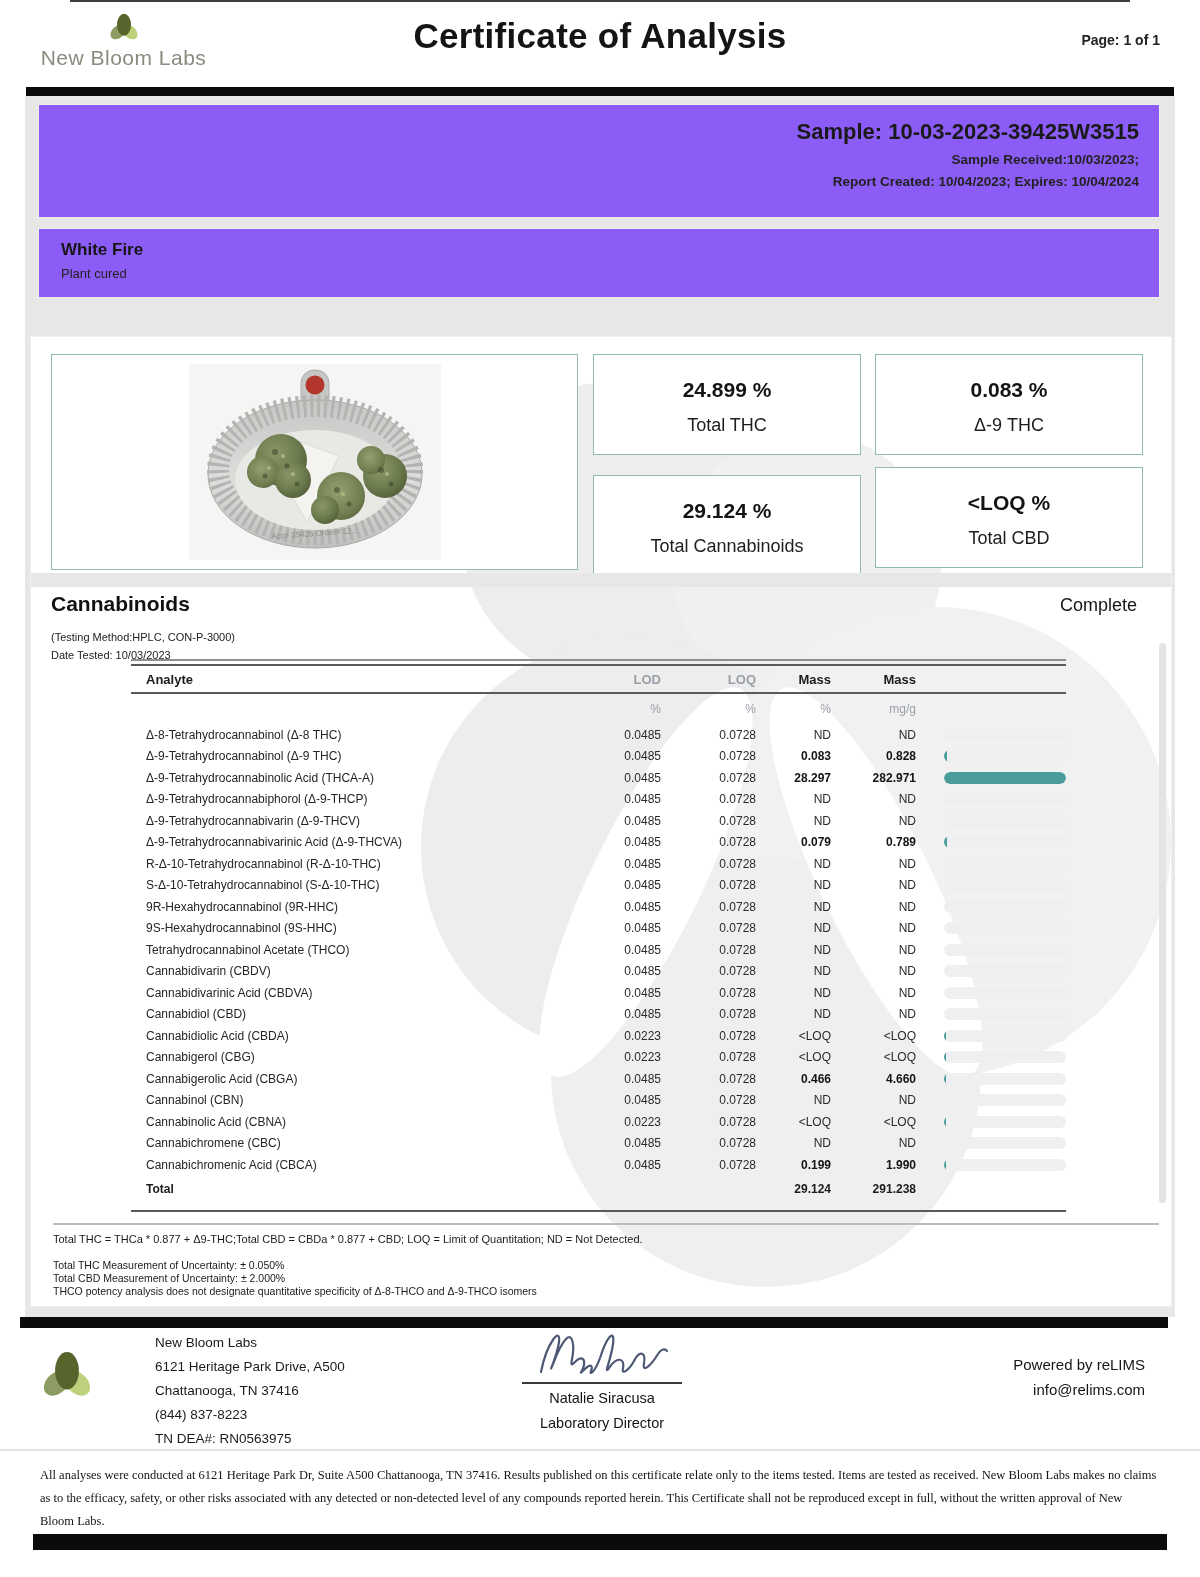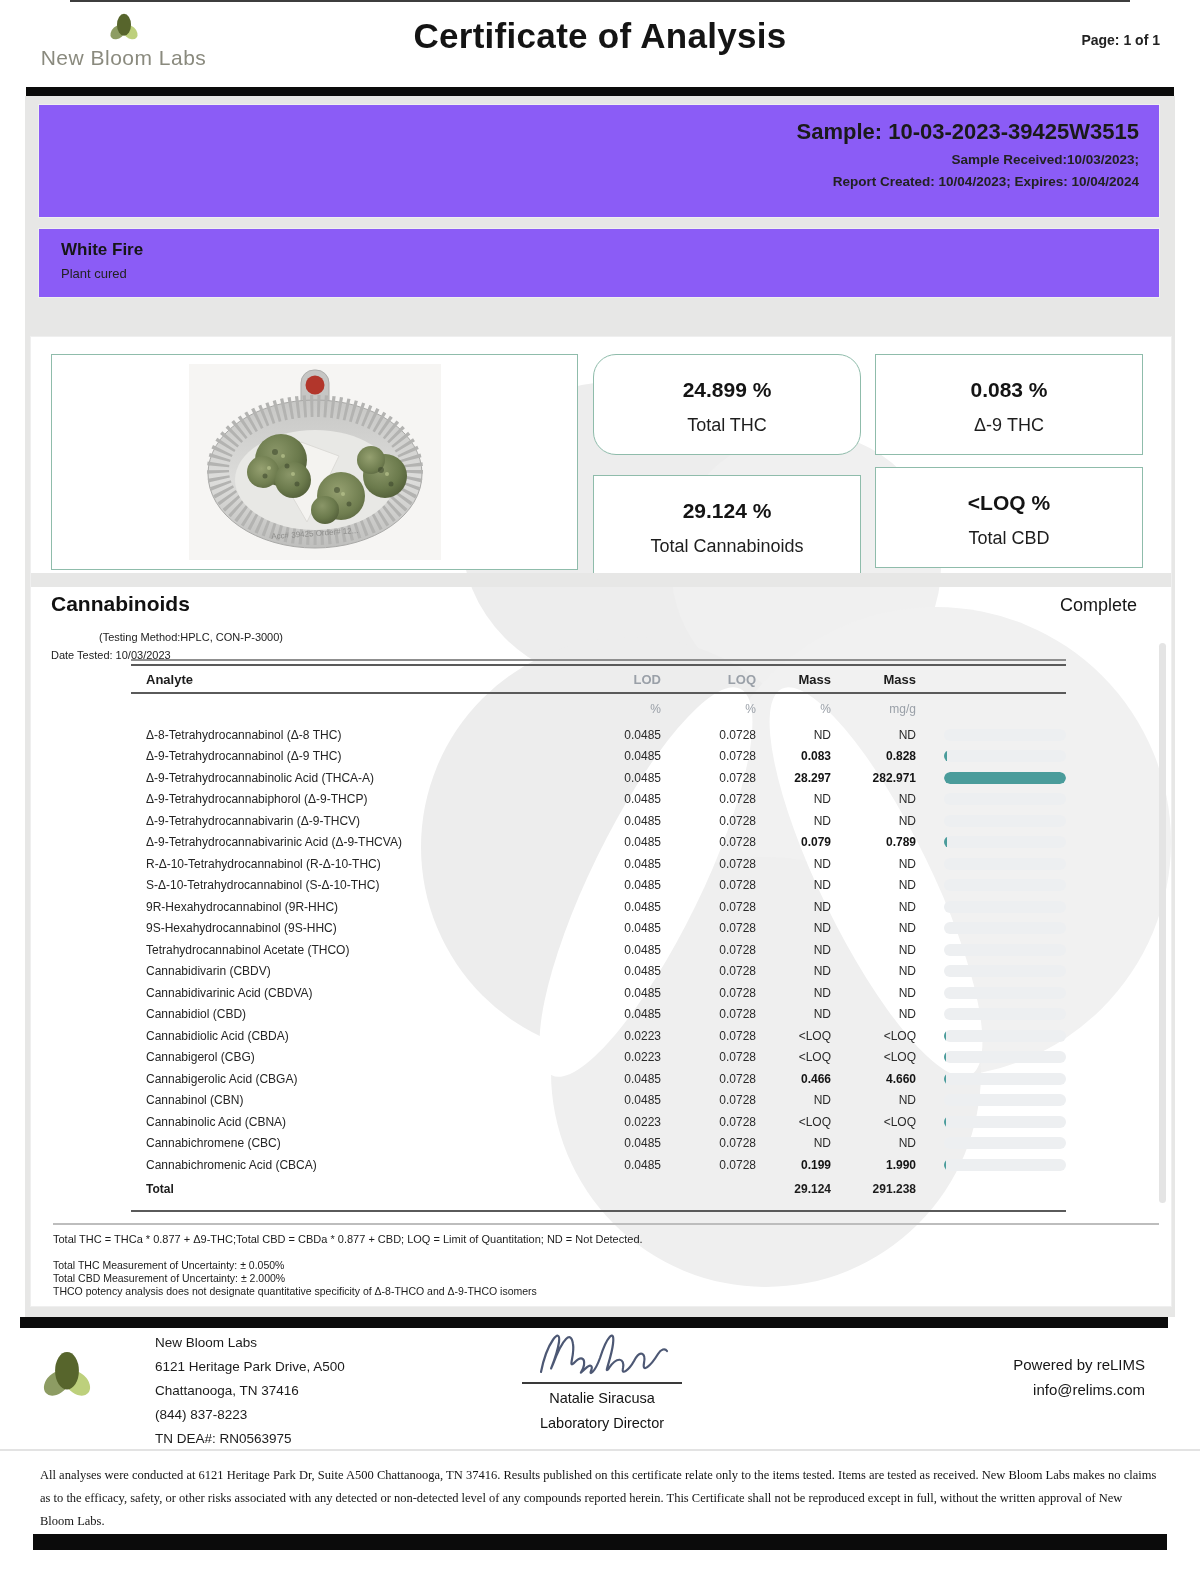--- a/index.html
+++ b/index.html
@@ -39,21 +39,21 @@
   .photo-box{position:absolute;left:20px;top:17px;width:525px;height:214px;border:1px solid #8fbcab;background:#fff;}
   .photo-box svg{display:block;margin:9px auto 0 auto;}
 
   .sumgrid{position:absolute;left:562px;top:17px;width:584px;}
   .sumbox{position:absolute;width:268px;height:101px;border:1px solid #8fbcab;background:#fff;text-align:center;box-sizing:border-box;}
   .sumbox .val{font-size:21px;font-weight:700;color:#141414;margin-top:23px;}
   .sumbox .lab{font-size:18px;color:#1d1d1d;margin-top:13px;}
 
   .cann-title{position:absolute;left:20px;top:255px;font-size:21px;font-weight:800;color:#111;}
   .cann-status{position:absolute;right:34px;top:258px;font-size:18px;color:#161616;}
-  .cann-method{position:absolute;left:20px;top:294px;font-size:11px;color:#222;margin-left:48px;}
+  .cann-method{position:absolute;left:20px;top:294px;font-size:11px;color:#222;}
   .cann-date{position:absolute;left:20px;top:312px;font-size:11px;color:#222;}
 
   .tbl{position:absolute;left:100px;top:322px;width:935px;}
   .tline-a{height:2px;background:#8f8f8f;}
   .tline-b{height:2px;background:#5a5a5a;margin-top:3px;}
   .trow{display:grid;grid-template-columns:440px 90px 95px 75px 85px 28px 122px;align-items:center;}
   .thead{height:26px;border-bottom:2px solid #5a5a5a;}
   .thead .c{font-size:13px;font-weight:700;}
   .thead .analyte{padding-left:15px;color:#1b1b1b;}
   .thead .dim{color:#9aa0a8;text-align:right;}
@@ -184,21 +184,21 @@
           <circle cx="198" cy="110" r="2"></circle>
             <circle cx="80" cy="104" r="2"></circle>
         </g>
       </g>
 
       <text x="126" y="172" font-size="8" fill="#8d8d8b" text-anchor="middle" font-family="Liberation Sans, sans-serif" transform="rotate(-4 126 172)">Acc# 39425  Order#  12...</text>
     </svg>
   </div>
 
   <div class="sumgrid" id="sumgrid">
-      <div class="sumbox" style="left: 0px; top: 0px; border-radius: 23px;">
+      <div class="sumbox" style="left: 0px; top: 0px;">
         <div class="val">24.899 %</div>
         <div class="lab">Total THC</div>
       </div>
       <div class="sumbox" style="left: 282px; top: 0px;">
         <div class="val">0.083 %</div>
         <div class="lab">Δ-9 THC</div>
       </div>
       <div class="sumbox" style="left: 0px; top: 113px; margin-top: 8px;">
         <div class="val">29.124 %</div>
         <div class="lab">Total Cannabinoids</div>

